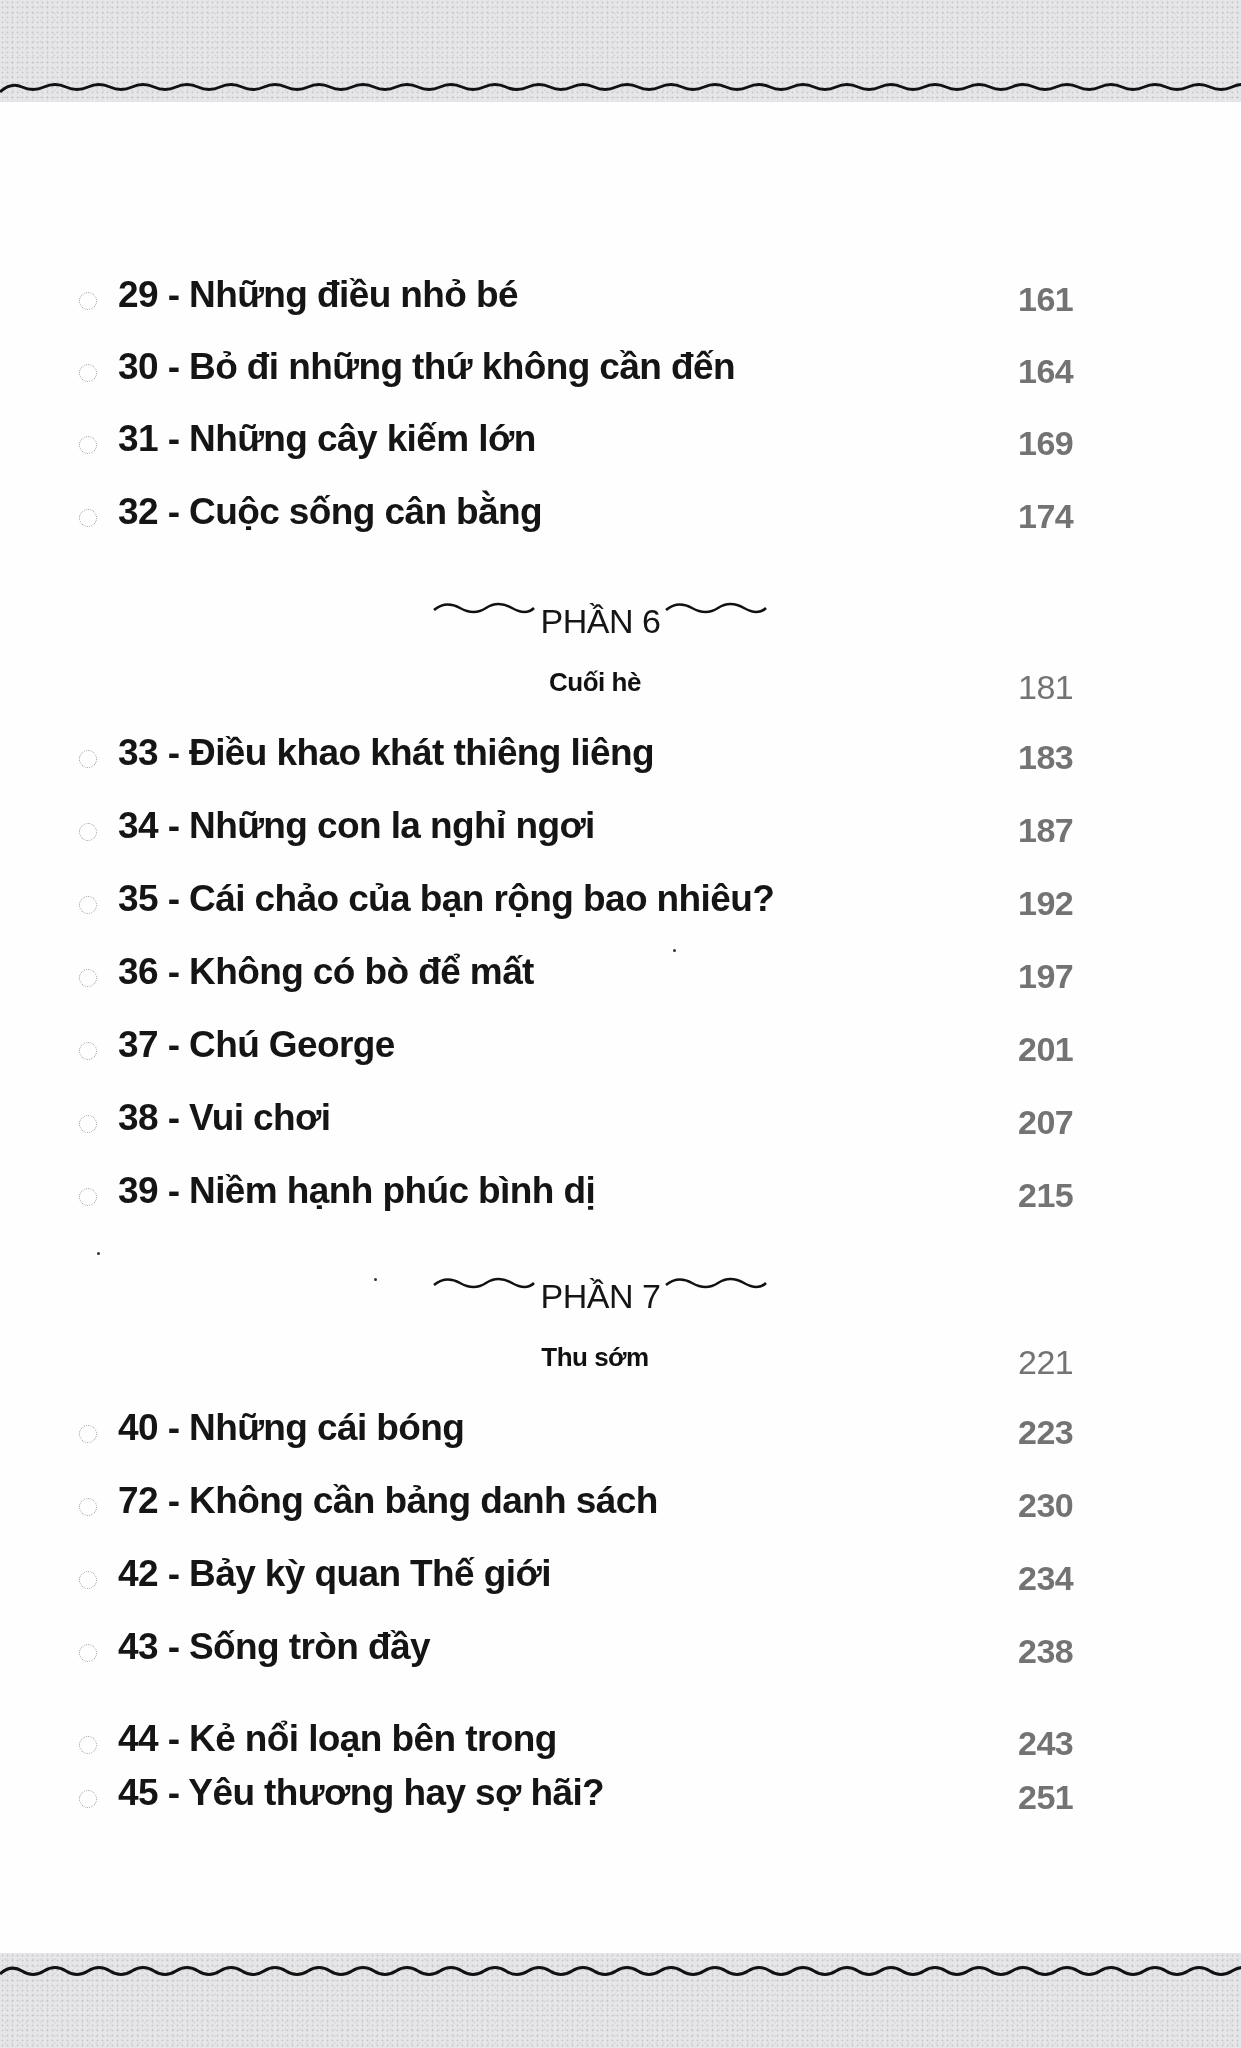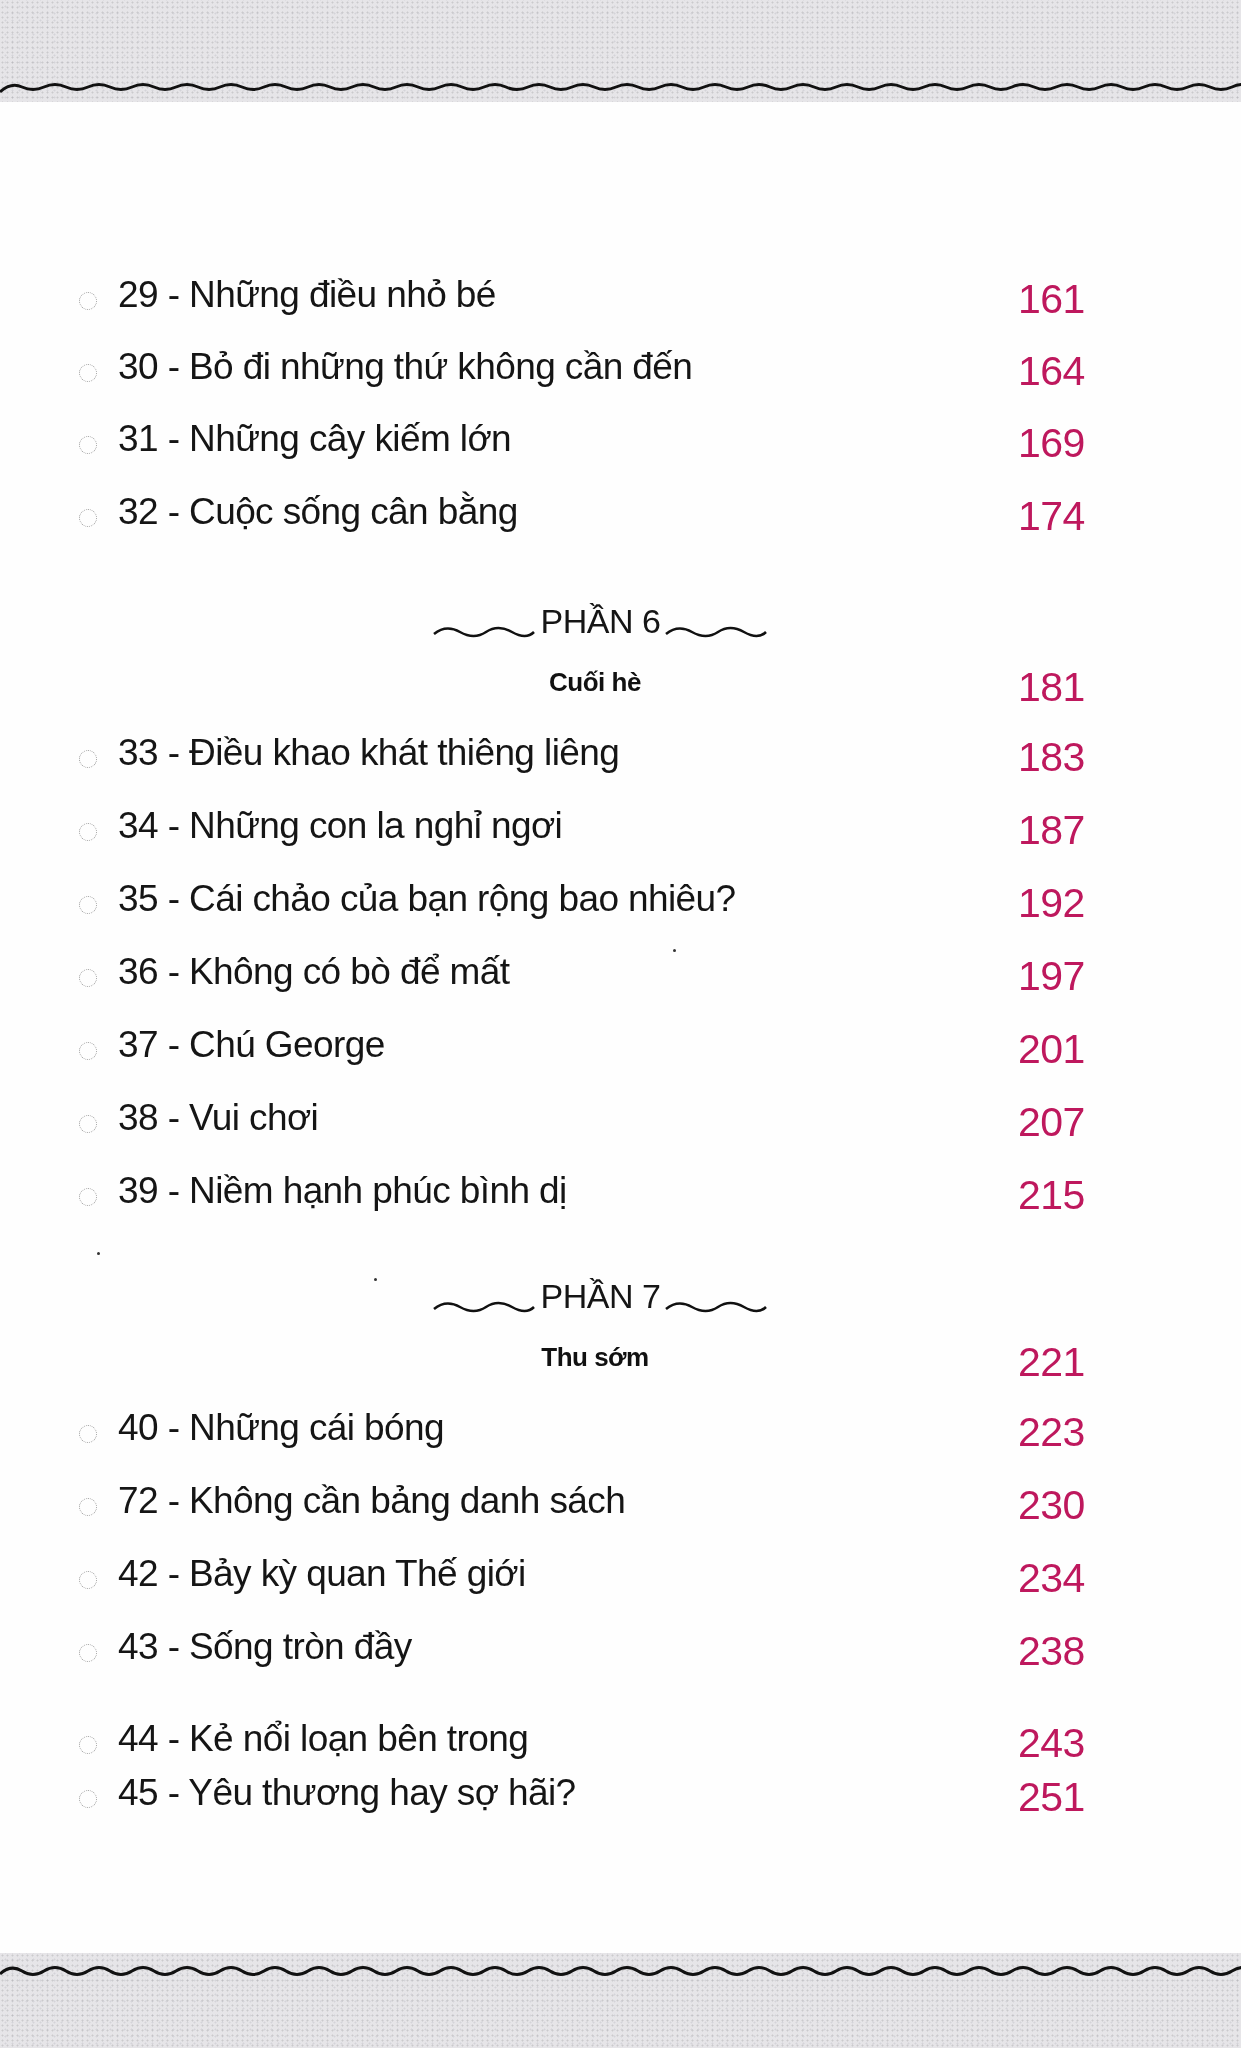--- a/index.html
+++ b/index.html
@@ -39,20 +39,21 @@
       width: 1241px;
       height: 1851px;
       background: #fefefe;
     }
 
     .row {
       position: absolute;
       left: 0;
       width: 1196px;
       height: 50px;
+      font-weight: bold;
     }
     .bullet {
       position: absolute;
       left: 79px;
       top: 22px;
       width: 18px;
       height: 18px;
       border: 1.5px dotted #9a9a9a;
       border-radius: 50%;
       box-sizing: border-box;
@@ -64,36 +65,36 @@
       font-size: 37px;
       line-height: 50px;
       white-space: nowrap;
       letter-spacing: -0.6px;
       color: #151515;
     }
     .page-num {
       position: absolute;
       left: 1018px;
       top: 4px;
-      font-size: 41px;
+      font-size: 34px;
       line-height: 50px;
-      color: #be185d;
+      color: #737373;
       letter-spacing: -0.5px;
     }
 
     .part-label {
       position: absolute;
       left: 0;
       width: 1241px;
       text-align: center;
       height: 46px;
     }
     .part-label .inner {
       display: inline-flex;
-      align-items: flex-end;
+      align-items: flex-start;
       gap: 4px;
       margin-left: -40px;
     }
     .part-label .swash { width: 105px; height: 22px; }
     .part-label .txt {
       font-size: 34px;
       line-height: 46px;
       letter-spacing: -0.5px;
       color: #151515;
     }

